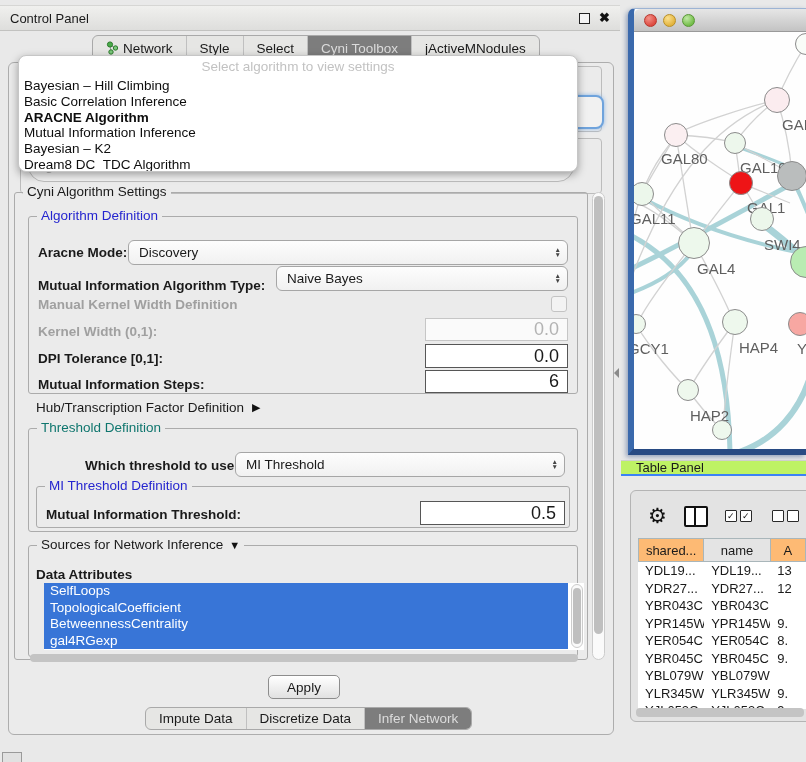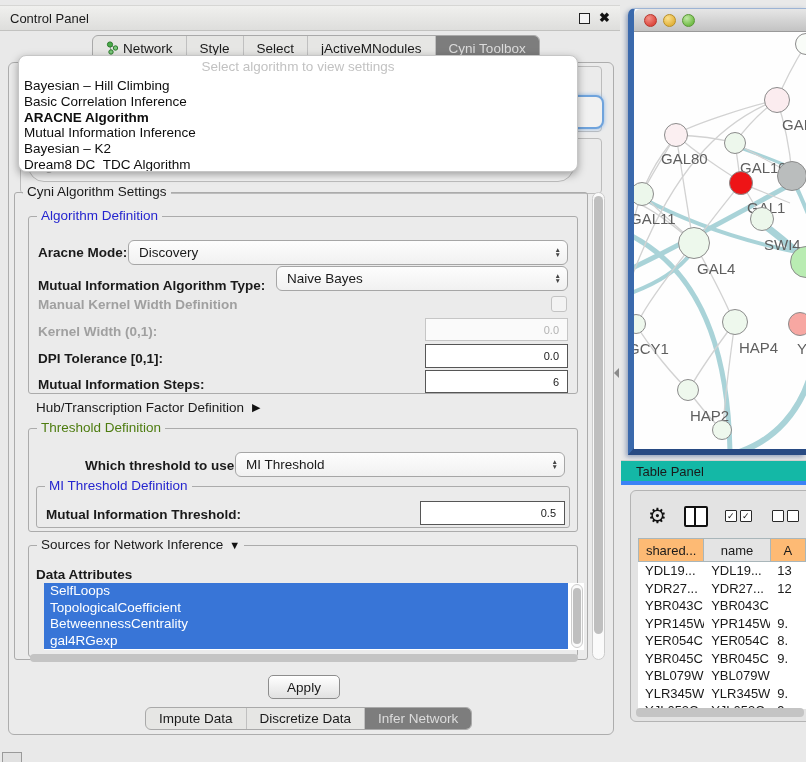--- a/index.html
+++ b/index.html
@@ -28,29 +28,29 @@
   
   .popup{left:18px;top:55px;width:560px;height:117px;background:#ffffff;border:1px solid #c6c6c6;
     border-radius:8px;box-shadow:0 3px 8px rgba(0,0,0,.35);z-index:6;overflow:hidden;padding-top:3px;box-sizing:border-box;}
   .popup .ph{text-align:center;color:#c2c2c2;font-size:13.5px;height:19px;}
   .popup .itm{font-size:13.5px;line-height:15.8px;padding-left:5px;color:#0d0d0d;white-space:nowrap;}
   .popup .itm.b{font-weight:bold;}
   
   .gbox{border:1px solid #ababab;border-radius:3px;box-sizing:border-box;}
   .gbox-t{position:absolute;top:-9px;left:8px;background:#ebebeb;padding:0 4px;font-size:13.5px;white-space:nowrap;}
   .blue{color:#2525cf;}
-  .green{color:#4d7c0f;}
+  .green{color:#0f766e;}
   .lbl{font-size:13.5px;font-weight:bold;white-space:nowrap;}
   .lbl.dis{color:#a0a0a0;}
   .combo{display:flex;align-items:center;background:linear-gradient(#fdfdfd,#f1f1f1);
     border:1px solid #a6a6a6;border-radius:6px;font-size:13.5px;padding-left:10px;box-sizing:border-box;}
   .combo .cv{flex:1;white-space:nowrap;overflow:hidden;}
   .combo .arr{display:flex;flex-direction:column;align-items:center;margin-right:6px;
     font-size:6.5px;line-height:4.5px;color:#444;}
-  .field{background:#ffffff;border:1px solid #565656;font-size:11px;text-align:center;
+  .field{background:#ffffff;border:1px solid #565656;font-size:18px;text-align:center;
     padding:0 8px;box-sizing:border-box;display:flex;align-items:center;justify-content:flex-end;}
   .field.gray{border:1px solid #c6c6c6;background:#fafafa;color:#b3b3b3;}
   .chk{border:1px solid #c3c3c3;border-radius:3px;background:#f3f3f3;}
   .tri{font-size:11px;color:#111;}
   .attr-list{background:#ffffff;overflow:hidden;}
   .attr-row{background:#3875d7;color:#ffffff;font-size:13.5px;line-height:16.6px;padding-left:6px;white-space:nowrap;}
   .vscroll{background:#fafafa;border:1px solid #cccccc;border-radius:7px;box-sizing:border-box;}
   .vthumb{position:absolute;left:1px;top:3px;width:9px;background:#bfbfbf;border-radius:5px;}
   .hthumb{background:#c4c4c4;border-radius:4px;}
   .btn{display:flex;align-items:center;justify-content:center;background:linear-gradient(#ffffff,#e1e1e1);
@@ -63,22 +63,22 @@
   .win-title{height:22px;background:linear-gradient(#e6e6e6,#c3c3c3);border-bottom:1px solid #9a9a9a;
     border-top-left-radius:6px;display:flex;align-items:center;padding-left:10px;}
   .tl{width:13px;height:13px;border-radius:50%;margin-right:6px;box-sizing:border-box;}
   .tl.red{background:radial-gradient(circle at 35% 30%,#f39289,#dd4b41 70%);border:1px solid #b7352d;}
   .tl.yel{background:radial-gradient(circle at 35% 30%,#fbe08e,#e3b43f 70%);border:1px solid #b98f25;}
   .tl.grn{background:radial-gradient(circle at 35% 30%,#c0e9a4,#74bd4a 70%);border:1px solid #589735;}
   .win-canvas{position:relative;width:172px;height:417px;overflow:hidden;background:#fefefe;}
   .node{position:absolute;border-radius:50%;border:1px solid #8b8b8b;box-sizing:border-box;}
   .nlabel{position:absolute;font-size:15px;color:#5f5f5f;white-space:nowrap;}
   
-  .tp-title{left:621px;top:460px;width:185px;height:25px;background:#14b8a6;border-top:1px solid #cfcfcd;
-    border-bottom:4px solid #3b82f6;display:flex;align-items:center;padding-left:15px;font-size:13px;box-sizing:border-box;}
+  .tp-title{left:621px;top:460px;width:185px;height:16px;background:#bef264;border-top:1px solid #cfcfcd;
+    border-bottom:2px solid #3b82f6;display:flex;align-items:center;padding-left:15px;font-size:13px;box-sizing:border-box;}
   .tp-box{left:630px;top:490px;width:200px;height:230px;background:#e3e3e3;border:1px solid #b4b4b4;border-radius:6px;}
   .ticon{display:inline-flex;align-items:center;}
   .gear{font-size:21px;color:#111;}
   .splitcols{width:20px;height:17px;border:2px solid #111;border-radius:2px;position:relative;background:#fff;}
   .splitcols:after{content:"";position:absolute;left:8px;top:0;width:2px;height:100%;background:#111;}
   .cb{width:10px;height:10px;border:1.6px solid #2a2a2a;border-radius:1px;background:#fff;margin-right:3px;
      display:flex;align-items:center;justify-content:center;font-size:9px;line-height:9px;color:#111;}
   .tbl{left:638px;top:538px;width:168px;background:#ffffff;font-size:13px;}
   .tbl-head{display:flex;height:24px;}
   .th{display:flex;align-items:center;justify-content:center;border:1px solid #a9b6ba;border-left:none;
@@ -113,25 +113,25 @@
             <circle cx="5" cy="11" r="2.2" fill="#7bc87b" stroke="#2c7a2c"></circle>
           </svg>
           <span class="tab-label">Network</span>
         </div>
         <div class="tab">
           <span class="tab-label">Style</span>
         </div>
         <div class="tab">
           <span class="tab-label">Select</span>
         </div>
-        <div class="tab">
-          <span class="tab-label">jActiveMNodules</span>
-        </div>
         <div class="tab sel">
           <span class="tab-label">Cyni Toolbox</span>
+        </div>
+        <div class="tab">
+          <span class="tab-label">jActiveMNodules</span>
         </div>
       </div>
   </div>
 
   <div class="abs panel"></div>
 
   <div class="abs frag-group" style="left:20px;top:66px;width:580px;height:64px;"></div>
   <div class="abs focus-combo" style="left:545px;top:95px;width:55px;height:30px;"></div>
   <div class="abs frag-group" style="left:20px;top:138px;width:580px;height:54px;"></div>
   <div class="abs hidden-combo" style="left:28px;top:146px;width:546px;height:36px;">galFiltered.sif default node</div>

